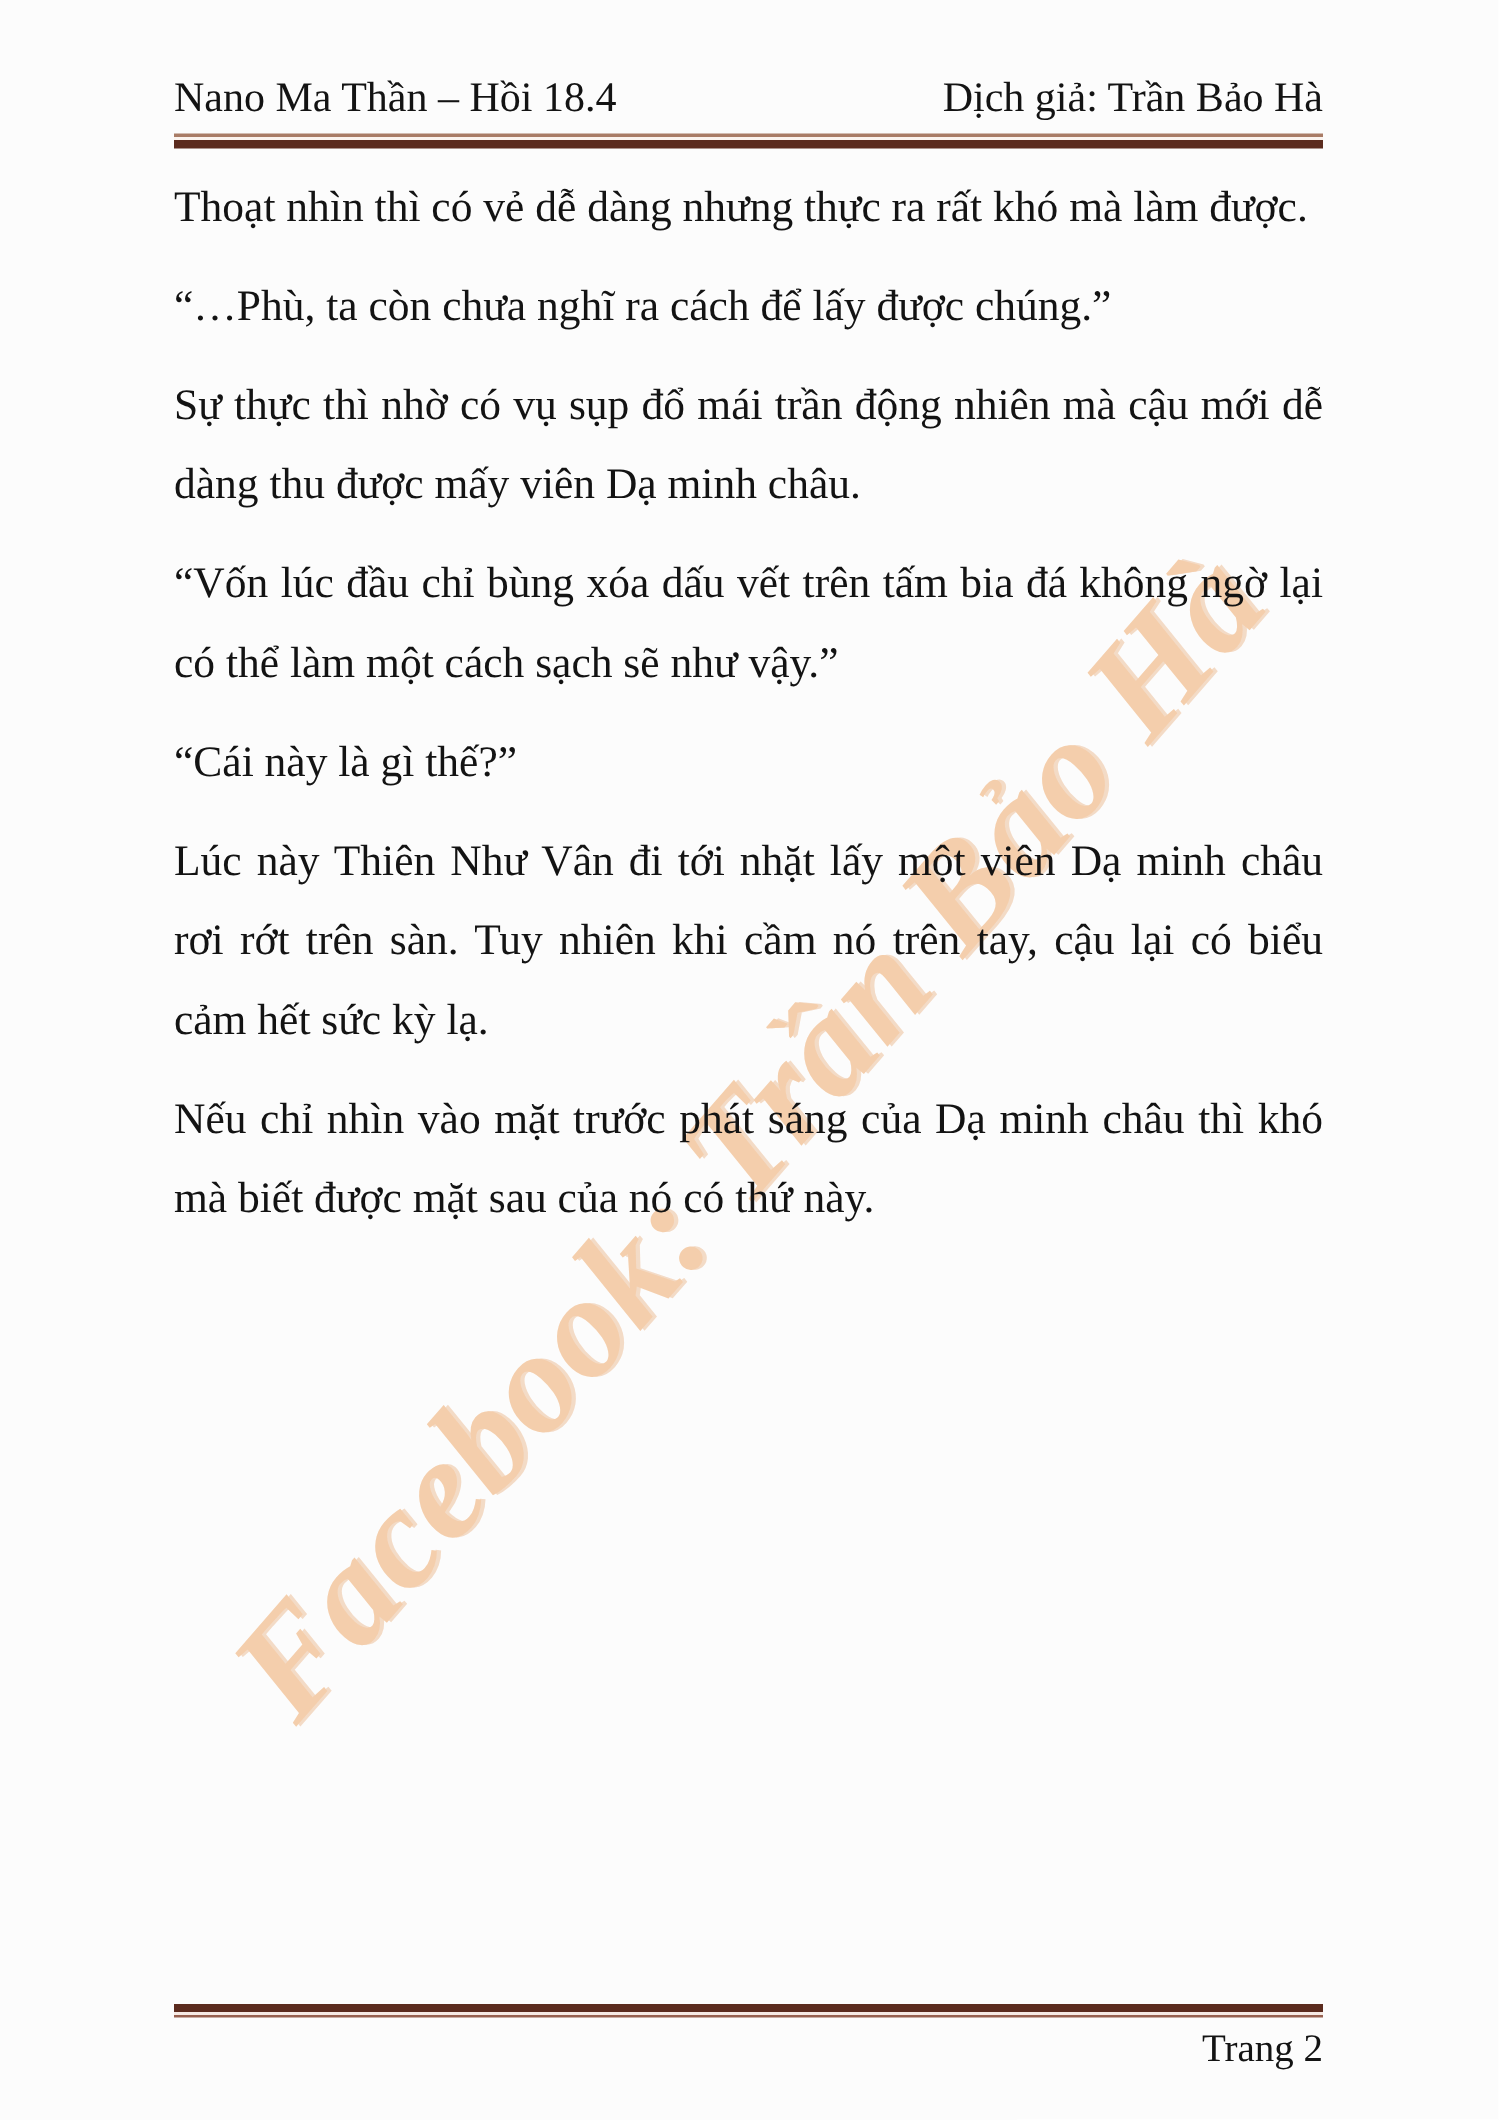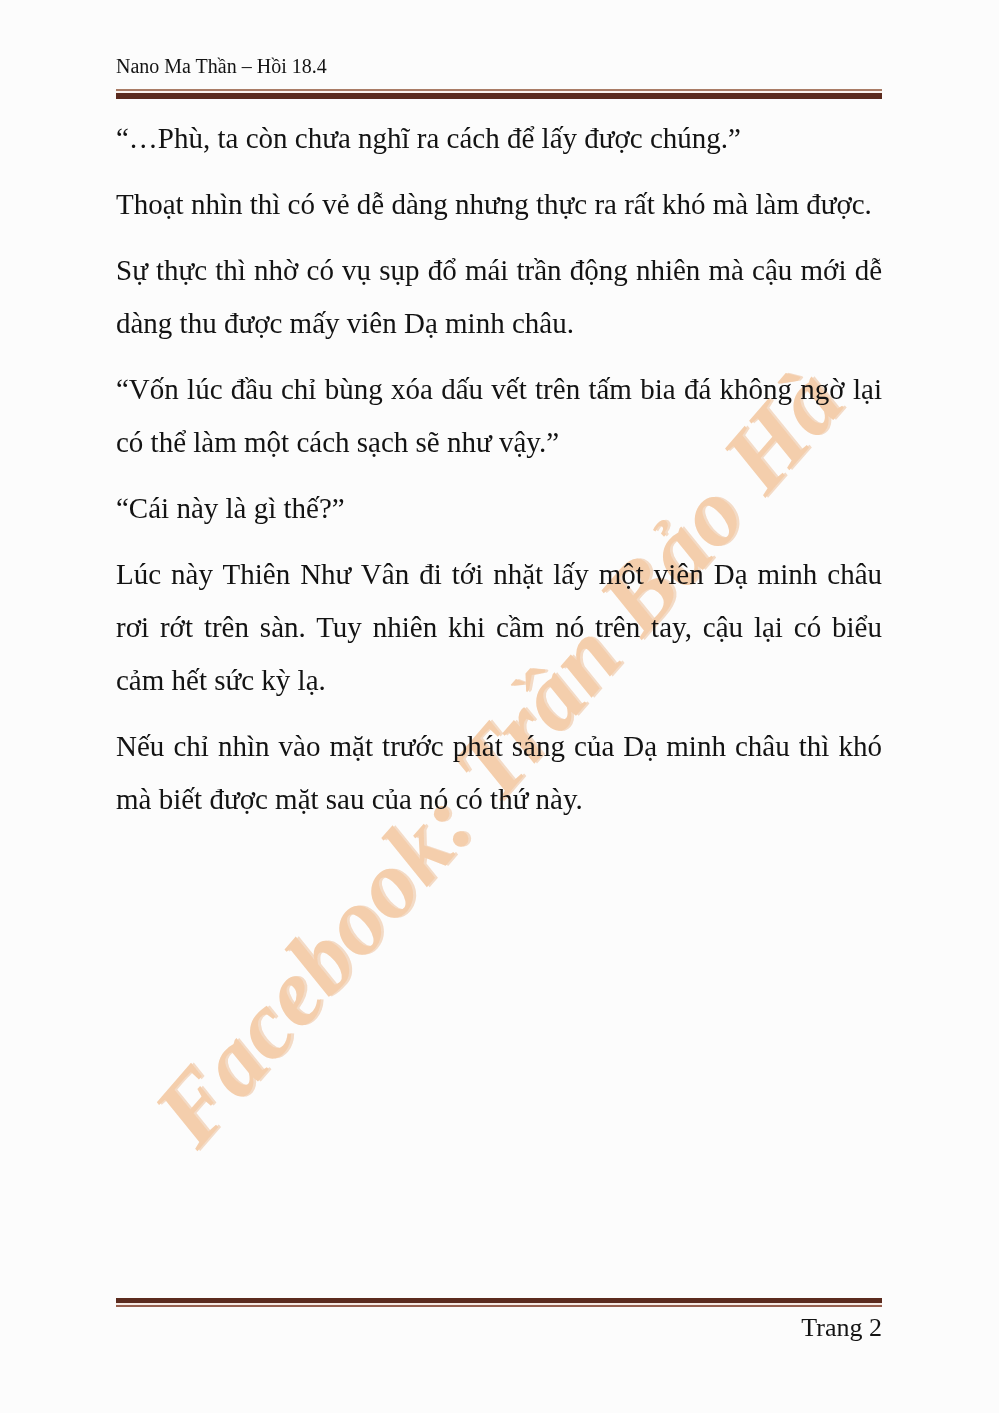--- a/index.html
+++ b/index.html
@@ -37,21 +37,21 @@
     position: absolute;
     left: 116px;
     top: 48px;
     width: 766px;
     z-index: 2;
   }
   .page-header {
     display: flex;
     justify-content: space-between;
     align-items: baseline;
-    font-size: 20px;
+    font-size: 28px;
     line-height: 36px;
     white-space: nowrap;
   }
   .header-rule {
     margin-top: 5px;
     height: 10px;
     background: linear-gradient(
       to bottom,
       #a97c66 0px, #a97c66 2px,
       #fbf3ee 2px, #fbf3ee 4px,
@@ -63,21 +63,21 @@
   }
   .page-body p {
     margin: 0 0 13px 0;
     font-size: 29px;
     line-height: 53px;
     text-align: justify;
   }
   .page-footer {
     position: absolute;
     left: 116px;
-    top: 1298px;
+    top: 1336px;
     width: 766px;
     z-index: 2;
   }
   .footer-rule {
     height: 9px;
     background: linear-gradient(
       to bottom,
       #5b2b1e 0px, #5b2b1e 5px,
       #f6eae4 5px, #f6eae4 7px,
       #96604f 7px, #96604f 9px
@@ -94,27 +94,28 @@
 <body>
 
 <div class="page">
 
   <div class="watermark" style="color: rgb(243, 199, 159);">Facebook: Trần Bảo Hà</div>
 
   <div class="content">
 
     <div class="page-header">
       <span>Nano Ma Thần – Hồi 18.4</span>
+      <span>Dịch giả: Trần Bảo Hà</span>
     </div>
 
     <div class="header-rule"></div>
 
     <div class="page-body">
+      <p>Thoạt nhìn thì có vẻ dễ dàng nhưng thực ra rất khó mà làm được.</p>
       <p>“…Phù, ta còn chưa nghĩ ra cách để lấy được chúng.”</p>
-      <p>Thoạt nhìn thì có vẻ dễ dàng nhưng thực ra rất khó mà làm được.</p>
       <p>Sự thực thì nhờ có vụ sụp đổ mái trần động nhiên mà cậu mới dễ dàng thu được mấy viên Dạ minh châu.</p>
       <p>“Vốn lúc đầu chỉ bùng xóa dấu vết trên tấm bia đá không ngờ lại có thể làm một cách sạch sẽ như vậy.”</p>
       <p>“Cái này là gì thế?”</p>
       <p>Lúc này Thiên Như Vân đi tới nhặt lấy một viên Dạ minh châu rơi rớt trên sàn. Tuy nhiên khi cầm nó trên tay, cậu lại có biểu cảm hết sức kỳ lạ.</p>
       <p>Nếu chỉ nhìn vào mặt trước phát sáng của Dạ minh châu thì khó mà biết được mặt sau của nó có thứ này.</p>
     </div>
 
   </div>
 
   <div class="page-footer">

